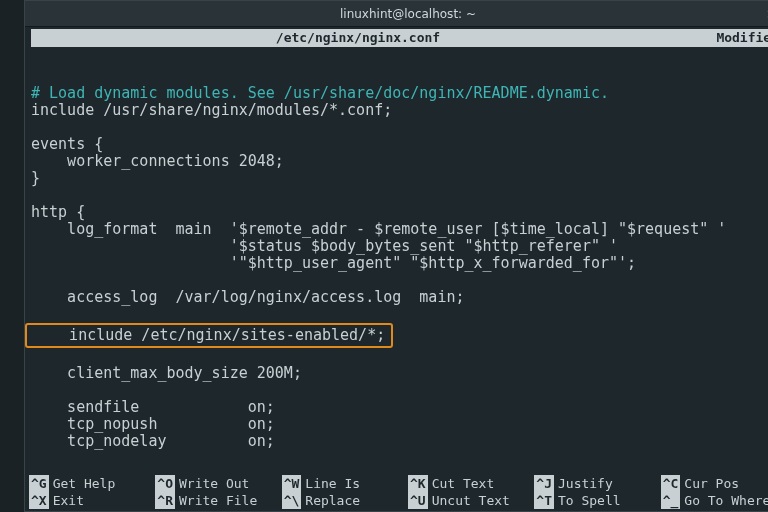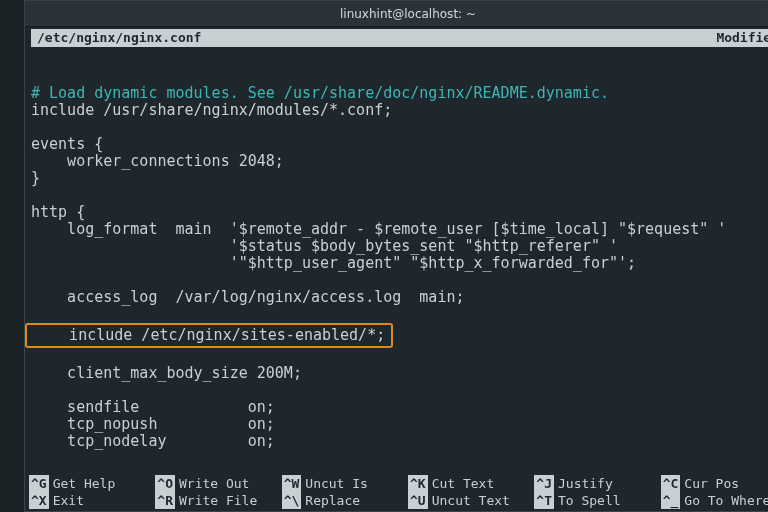--- a/index.html
+++ b/index.html
@@ -47,21 +47,21 @@
     background: #c8d0d4;
     color: #1e282c;
     height: 18px;
     line-height: 18px;
     display: flex;
     padding: 0 6px;
     font-weight: bold;
     margin: 2px 6px 0 6px;
   }
   .nano-header .left { flex: 0 0 200px; }
-  .nano-header .center { flex: 1; }
+  .nano-header .center { flex: 1; text-align: center; }
   .nano-header .right { flex: 0 0 100px; text-align: right; }
   .editor {
     flex: 1;
     padding: 4px 6px 0 6px;
     white-space: pre;
     line-height: 17px;
     font-size: 15px;
     overflow: hidden;
   }
   .comment { color: #3fb5b5; }
@@ -126,21 +126,21 @@
 <span class="plain">    client_max_body_size 200M;</span>
 <span class="plain"></span>
 <span class="plain">    sendfile            on;</span>
 <span class="plain">    tcp_nopush          on;</span>
 <span class="plain">    tcp_nodelay         on;</span>
 </div>
 
   <div class="shortcuts">
     <div class="sc"><span class="key">^G</span><span>Get Help</span></div>
     <div class="sc"><span class="key">^O</span><span>Write Out</span></div>
-    <div class="sc"><span class="key">^W</span><span>Uncut Is</span></div>
+    <div class="sc"><span class="key">^W</span><span>Line Is</span></div>
     <div class="sc"><span class="key">^K</span><span>Cut Text</span></div>
     <div class="sc"><span class="key">^J</span><span>Justify</span></div>
     <div class="sc"><span class="key">^C</span><span>Cur Pos</span></div>
 
     <div class="sc"><span class="key">^X</span><span>Exit</span></div>
     <div class="sc"><span class="key">^R</span><span>Write File</span></div>
     <div class="sc"><span class="key">^\</span><span>Replace</span></div>
     <div class="sc"><span class="key">^U</span><span>Uncut Text</span></div>
     <div class="sc"><span class="key">^T</span><span>To Spell</span></div>
     <div class="sc"><span class="key">^_</span><span>Go To Where</span></div>

